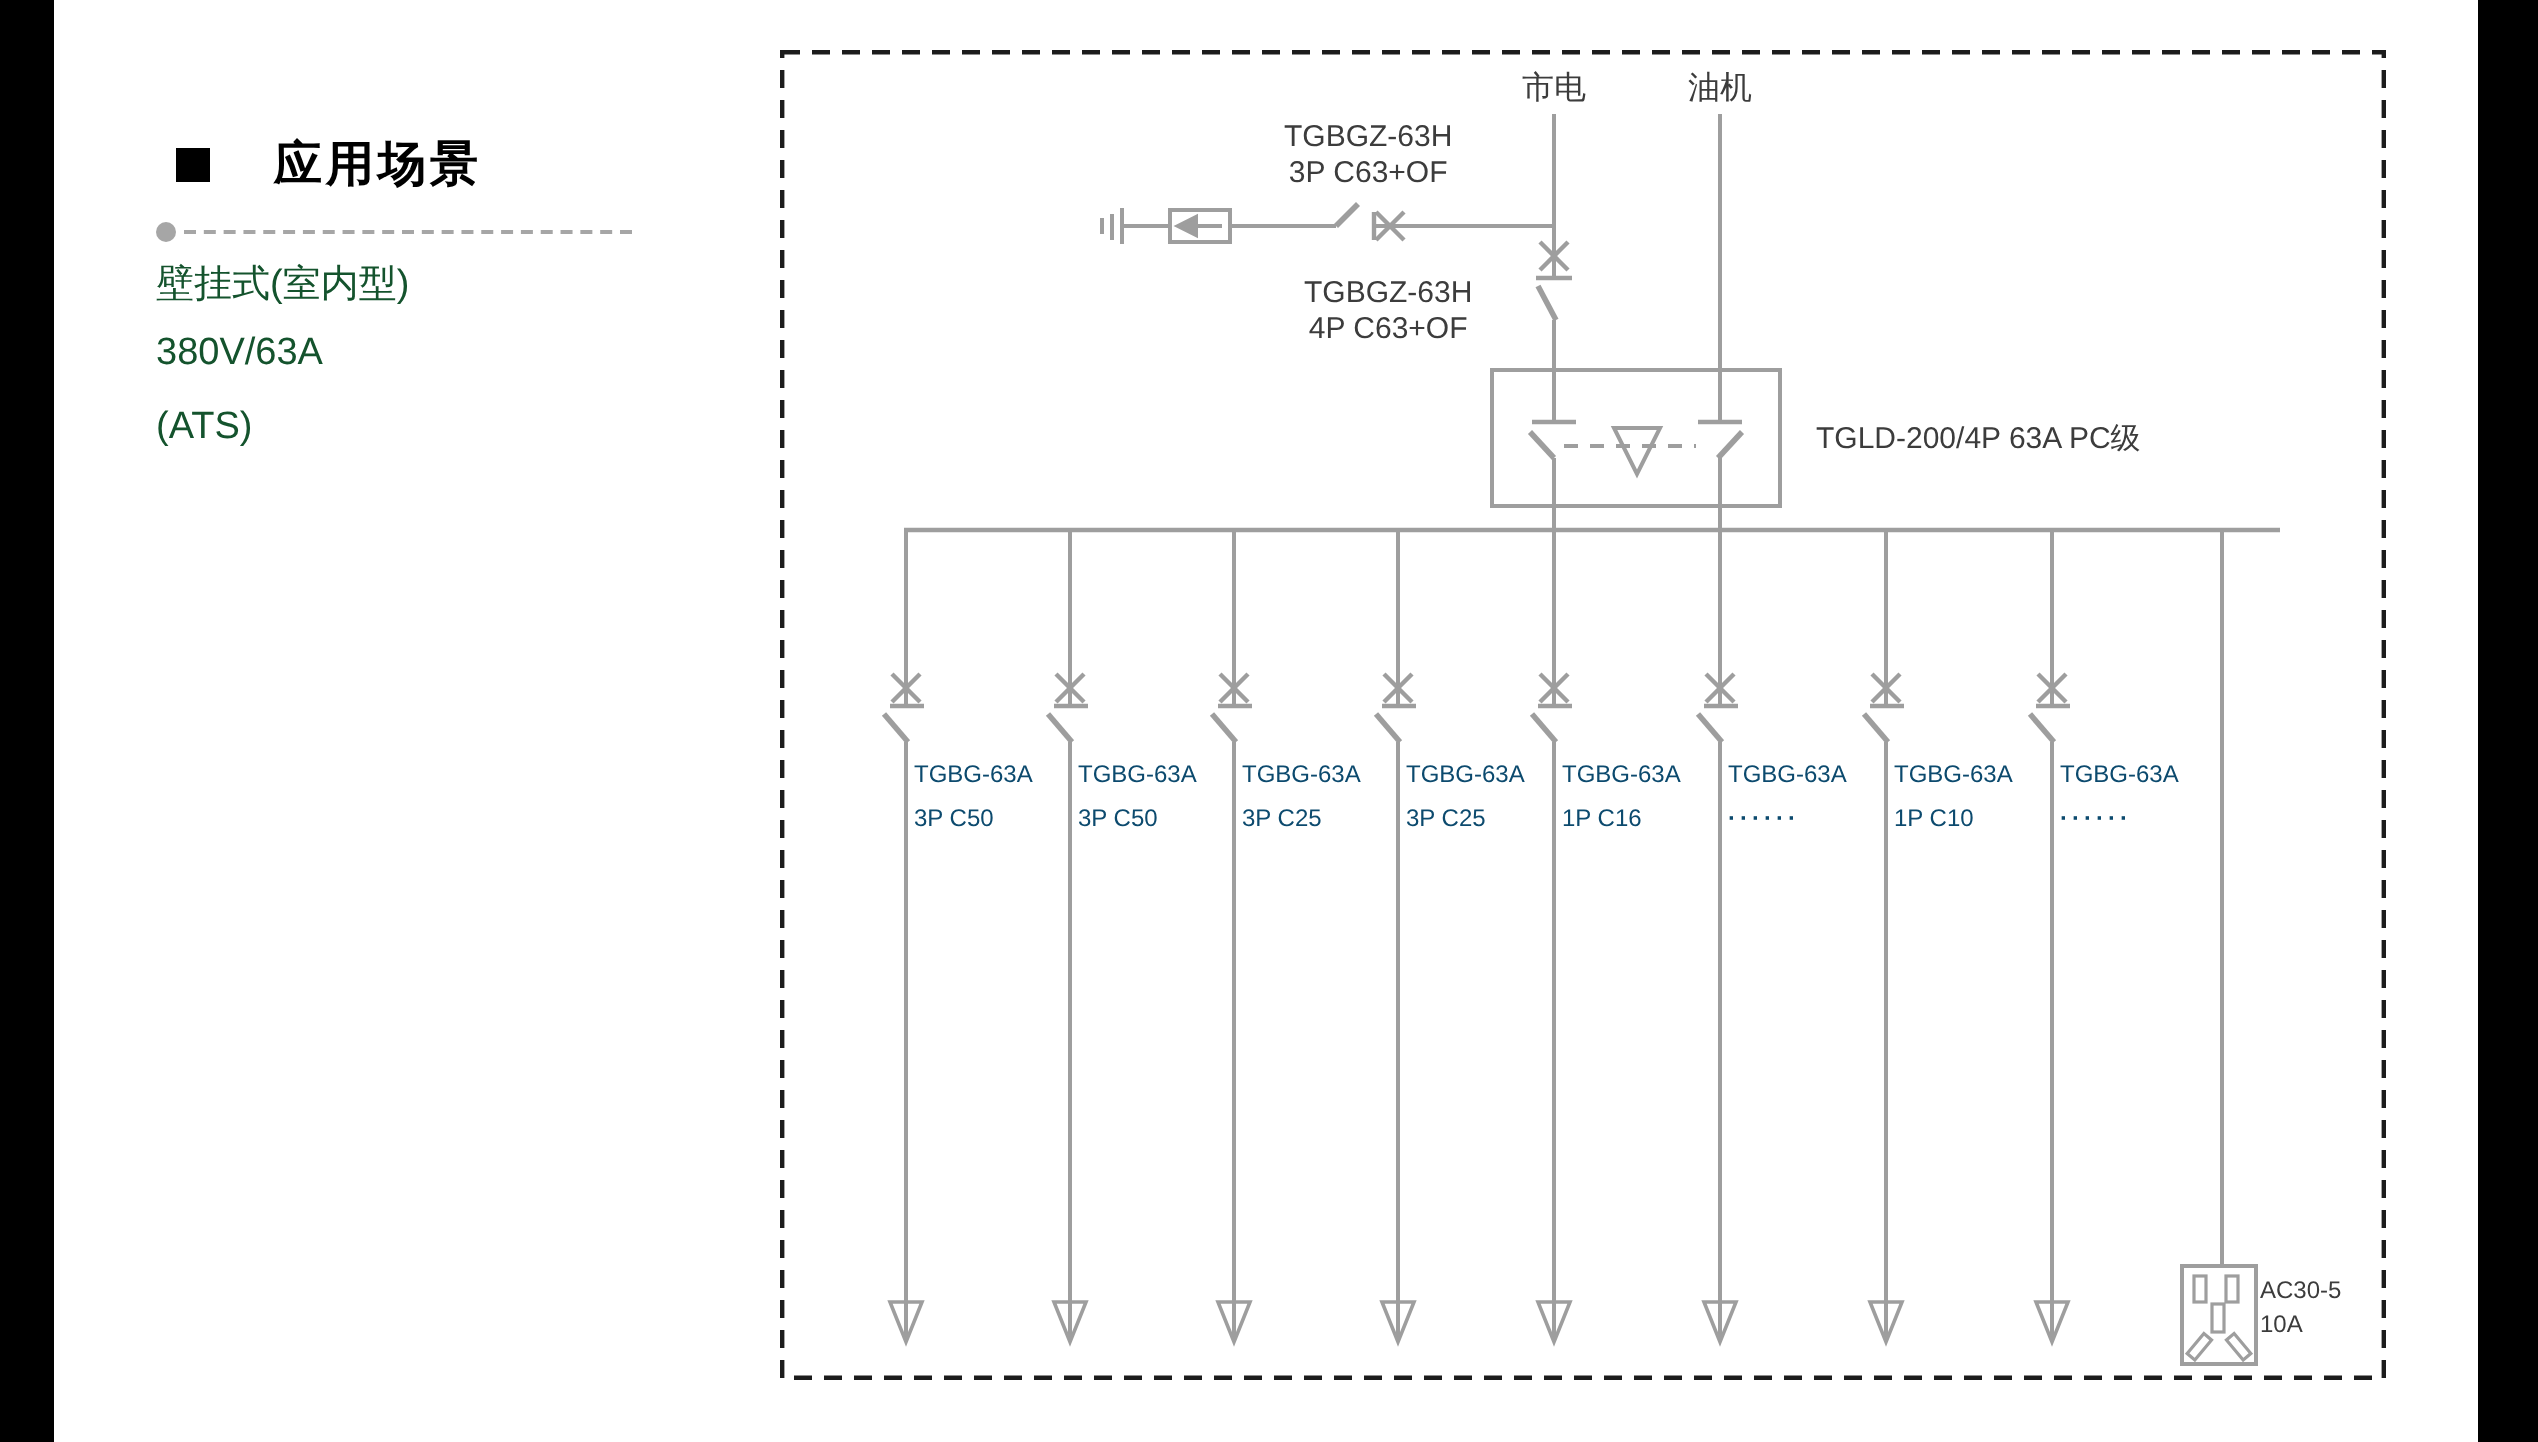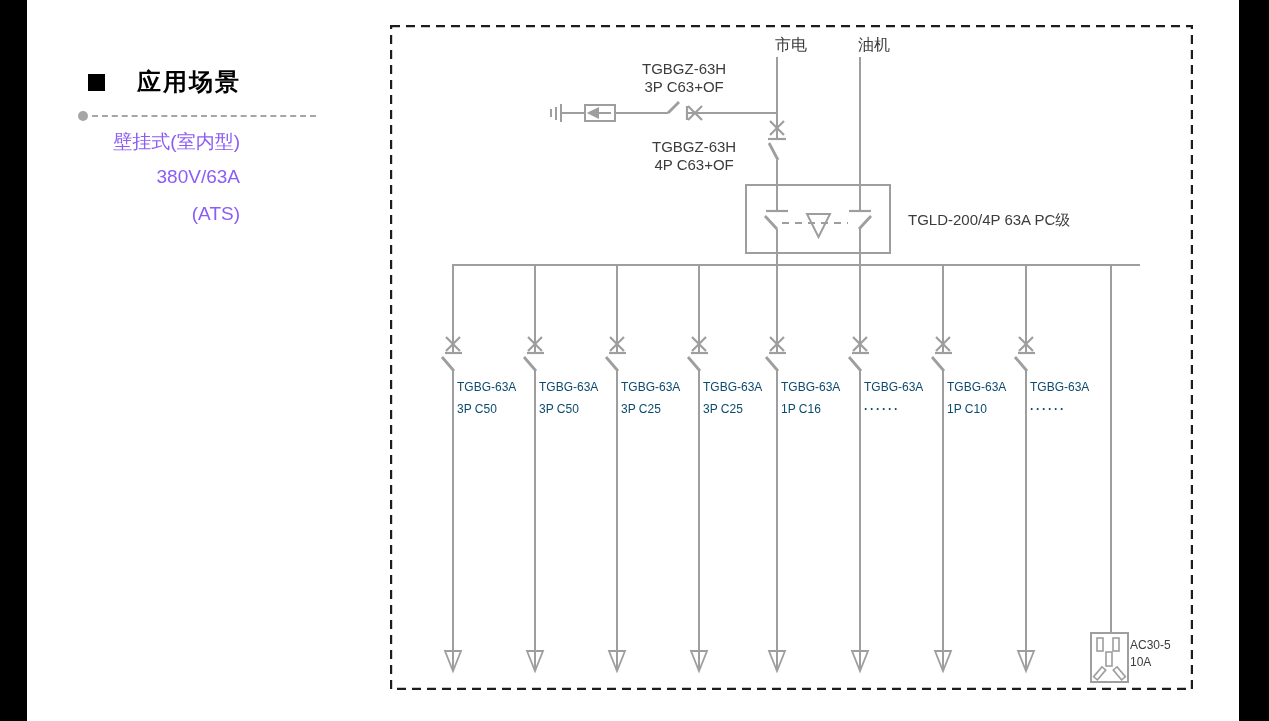--- a/index.html
+++ b/index.html
@@ -10,30 +10,30 @@
   .black-bar{position:absolute;top:0;height:721px;background:#000;}
   .black-bar.left{left:0;width:27px;}
   .black-bar.right{left:1239px;width:30px;}
 
   
   .title-row{position:absolute;left:88px;top:66px;display:flex;align-items:center;gap:17px;}
   .bullet{display:inline-block;width:17px;height:17px;background:#000;margin-right:15px;}
   .title-text{font-size:24px;font-weight:bold;color:#000;letter-spacing:2px;}
   .rule-dot{position:absolute;left:78px;top:111px;width:10px;height:10px;border-radius:50%;background:#a6a6a6;}
   .rule-dash{position:absolute;left:92px;top:114.5px;width:224px;height:0;border-top:2.5px dashed #a6a6a6;}
-  .spec{position:absolute;left:78px;width:162px;text-align:right;font-size:19px;color:#8b5cf6;}
+  .spec{position:absolute;left:78px;width:162px;text-align:left;font-size:19px;color:#14532d;}
   .spec1{top:129px;}
   .spec2{top:166px;}
   .spec3{top:203px;}
 
   
   .diagram{position:absolute;left:390px;top:25px;width:803px;height:665px;}
   .diagram svg{position:absolute;left:0;top:0;}
   .dlabel{position:absolute;color:#3c3c3c;font-size:15px;line-height:18px;white-space:nowrap;text-align:center;}
-  .src-label{width:60px;text-align:right;font-size:16px;}
+  .src-label{width:60px;text-align:center;font-size:16px;}
   .branch-label{position:absolute;color:#0c4a6e;font-size:12px;line-height:22px;white-space:nowrap;}
   .branch-label span{display:block;}
   .branch-label .dots{font-weight:bold;letter-spacing:2px;}
   .socket-label{position:absolute;left:740px;top:612px;width:58px;text-align:left;
     color:#3c3c3c;font-size:12px;line-height:17px;}
 </style>
 </head>
 <body>
 
 <div class="black-bar left"></div>

